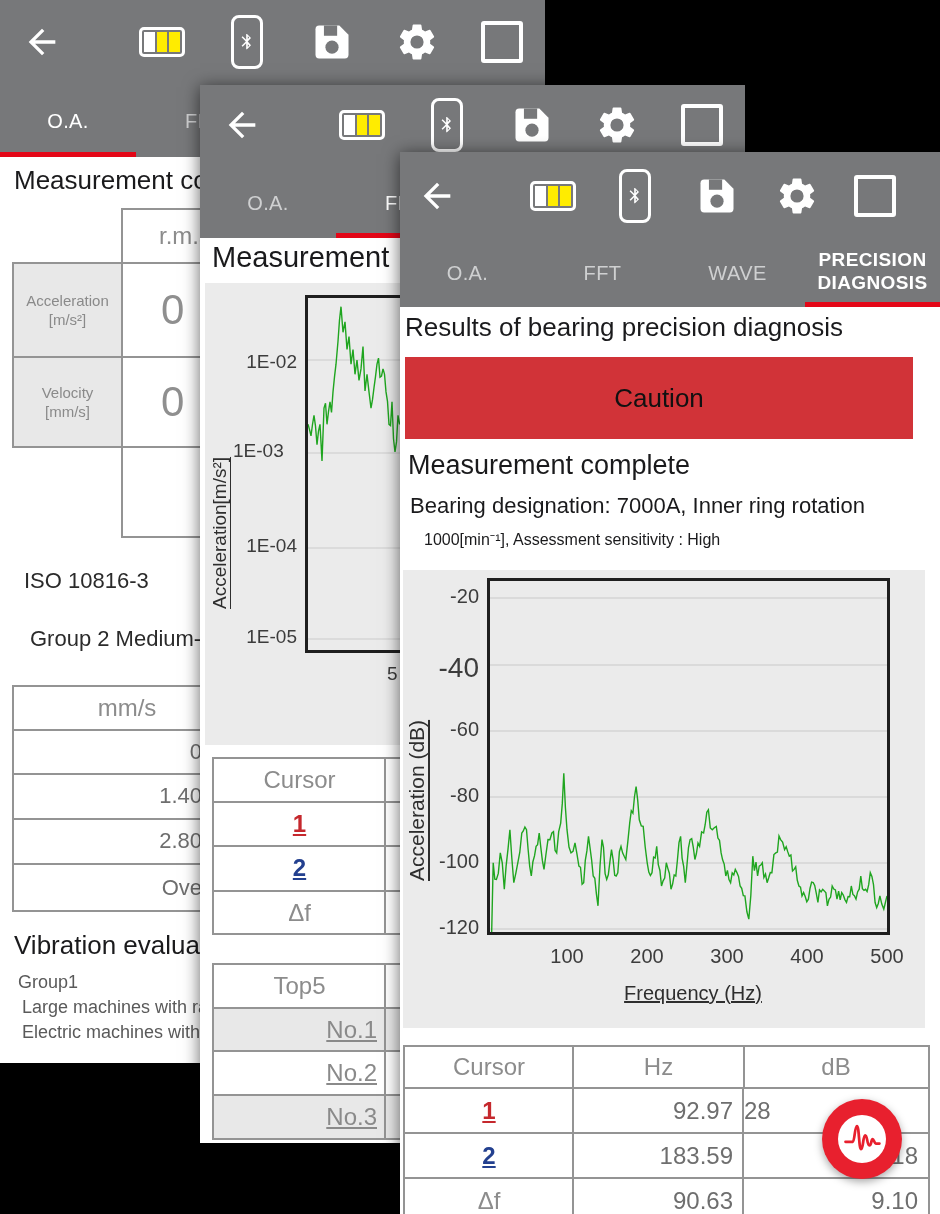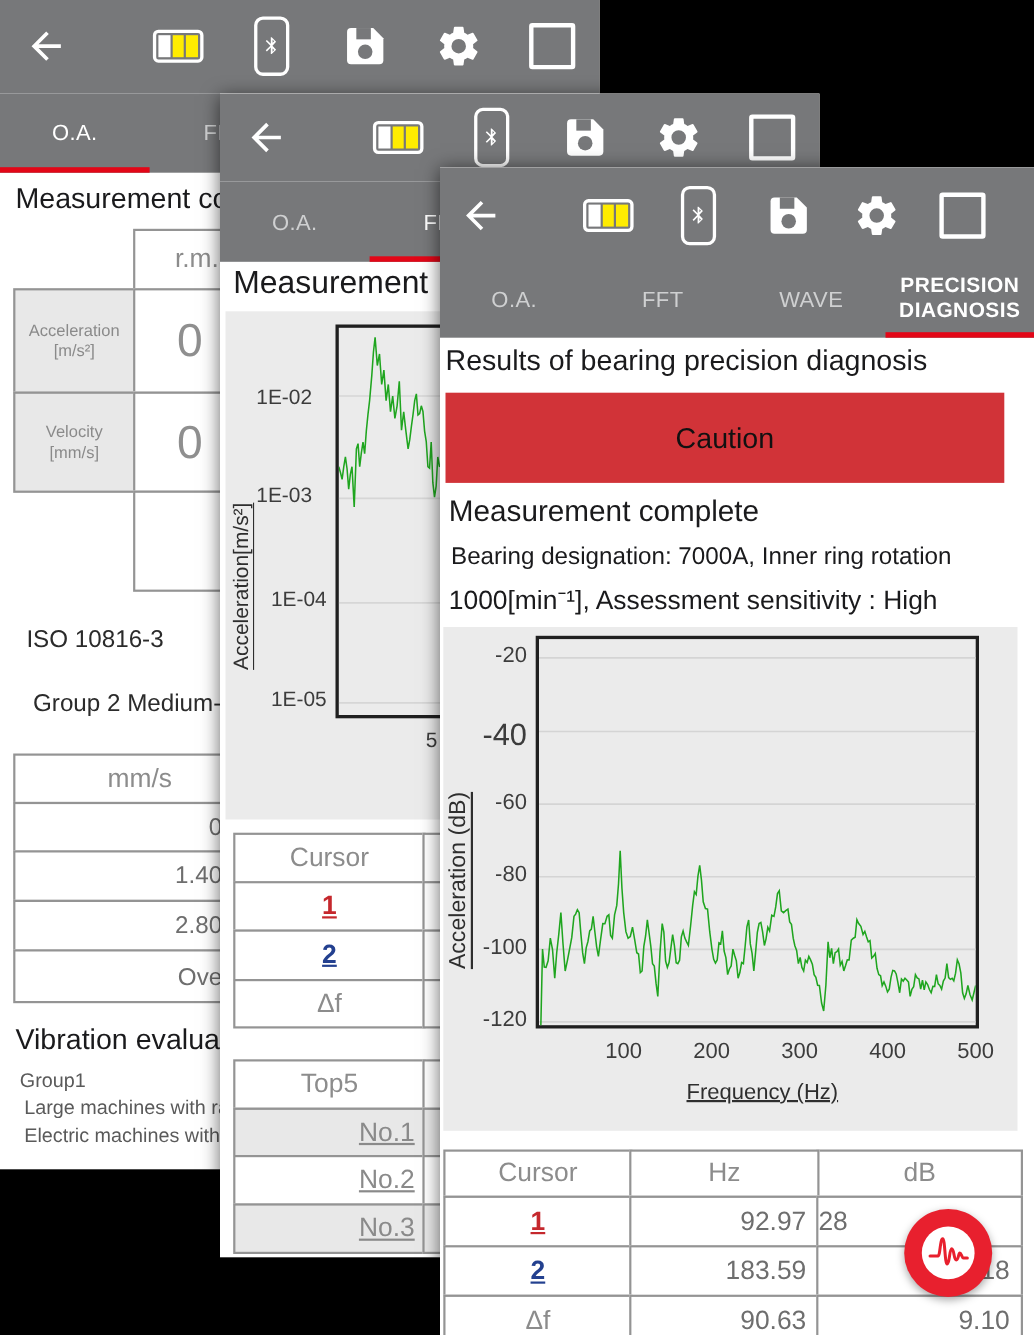--- a/index.html
+++ b/index.html
@@ -159,21 +159,21 @@
     </div>
     <div class="tabs">
       <div class="tab" style="left:0;top:27px;width:136px">O.A.</div>
       <div class="tab active" style="left:136px;top:27px;width:136px">FFT</div>
       <div class="ul" style="left:136px;top:68px;width:136px"></div>
     </div>
     <div class="hsec" style="left:12px;top:156px;font-size:29px">Measurement</div>
 
     <div class="panel" style="left:5px;top:198px;width:330px;height:462px">
       <div class="vlabel" style="left:4px;top:110px;height:280px;font-size:19px">Acceleration[m/s²]</div>
-      <div class="tick" style="left:28px;top:68px;width:64px;text-align:left;font-size:19px">1E-02</div>
+      <div class="tick" style="left:28px;top:68px;width:64px;text-align:right;font-size:19px">1E-02</div>
       <div class="tick" style="left:28px;top:157px;width:64px;text-align:left;font-size:19px">1E-03</div>
       <div class="tick" style="left:28px;top:252px;width:64px;text-align:right;font-size:19px">1E-04</div>
       <div class="tick" style="left:28px;top:343px;width:64px;text-align:right;font-size:19px">1E-05</div>
       <div class="plot" style="left:100px;top:12px;width:215px;height:358px">
         <svg id="plot2" width="209" height="352" style="display:block">
             <line x1="0" y1="62" x2="209" y2="62" stroke="#d6d6d6" stroke-width="1.5"></line>
             <line x1="0" y1="155" x2="209" y2="155" stroke="#d6d6d6" stroke-width="1.5"></line>
             <line x1="0" y1="250" x2="209" y2="250" stroke="#d6d6d6" stroke-width="1.5"></line>
             <line x1="0" y1="341" x2="209" y2="341" stroke="#d6d6d6" stroke-width="1.5"></line>
             <polyline points="0.0,126.3 1.5,131.6 3.0,137.8 4.5,126.5 6.0,117.4 7.5,128.1 9.0,146.7 10.5,133.2 12.0,126.3 14.0,162.9 16.0,110.1 17.5,105.3 19.0,126.3 20.5,113.7 22.0,103.9 23.5,114.4 25.0,93.9 26.5,78.9 28.0,66.2 30.0,43.2 31.5,22.0 33.0,8.7 35.0,34.3 37.0,23.8 39.0,51.5 41.0,38.5 43.0,66.2 45.0,51.5 47.0,76.3 49.0,62.0 51.0,82.4 53.0,70.9 55.0,48.6 57.0,93.0 59.0,76.3 61.0,93.9 63.0,110.1 64.5,101.7 66.0,89.7 67.5,78.7 69.0,66.2 70.5,60.1 72.0,79.2 73.5,78.0 75.0,70.9 76.5,76.1 78.0,93.9 79.5,103.4 81.0,126.3 82.5,127.6 84.0,103.9 85.5,140.8 87.0,154.0 88.5,143.9 90.0,117.4 91.5,125.7 93.0,126.3 94.5,132.9 96.0,130.5 97.3,126.1 98.7,141.4 100.0,126.3 101.7,122.7 103.3,123.5 105.0,129.3 106.7,113.6 108.3,115.1 110.0,126.3 111.5,116.7 113.1,133.7 114.6,122.7 116.2,136.7 117.7,144.3 119.2,119.4 120.8,111.0 122.3,136.4 123.8,142.2 125.4,120.6 126.9,135.5 128.5,128.2 130.0,130.5 131.6,127.5 133.2,117.4 134.7,143.0 136.3,116.8 137.9,117.6 139.5,133.4 141.1,146.4 142.6,144.3 144.2,116.0 145.8,128.4 147.4,127.1 148.9,136.3 150.5,127.6 152.1,118.8 153.7,142.3 155.3,121.7 156.8,143.5 158.4,128.6 160.0,126.3 161.6,121.7 163.2,109.2 164.9,130.0 166.5,128.9 168.1,133.4 169.7,145.0 171.3,120.1 172.9,132.0 174.6,119.8 176.2,137.0 177.8,128.0 179.4,136.0 181.0,118.1 182.6,143.5 184.3,145.4 185.9,126.9 187.5,127.5 189.1,146.2 190.7,137.5 192.4,137.6 194.0,117.3 195.6,120.8 197.2,129.3 198.8,137.7 200.4,119.3 202.1,131.9 203.7,137.8 205.3,142.8 206.9,135.6 208.5,154.5 210.1,122.8 211.8,144.4 213.4,140.8 215.0,137.8" fill="none" stroke="#1fa51f" stroke-width="1.4"></polyline>
@@ -247,21 +247,21 @@
       <div class="tab" style="left:135px;top:22px;width:135px">FFT</div>
       <div class="tab" style="left:270px;top:22px;width:135px">WAVE</div>
       <div class="tab active" style="left:405px;top:8px;width:135px;font-size:19px;font-weight:bold;line-height:23px">PRECISION DIAGNOSIS</div>
       <div class="ul" style="left:405px;top:62px;width:135px"></div>
     </div>
 
     <div class="hsec" style="left:5px;top:160px;font-size:26px">Results of bearing precision diagnosis</div>
     <div style="position:absolute;left:5px;top:205px;width:508px;height:82px;background:#d13338;display:flex;align-items:center;justify-content:center;font-size:26px;color:#111">Caution</div>
     <div class="hsec" style="left:8px;top:298px;font-size:27px">Measurement complete</div>
     <div class="hsec" style="left:10px;top:341px;font-size:22px">Bearing designation: 7000A, Inner ring rotation</div>
-    <div class="hsec" style="left:8px;top:376px;font-size:24px">1000[min⁻¹], Assessment sensitivity : High</div>
+    <div class="hsec" style="left:24px;top:376px;font-size:16px">1000[min⁻¹], Assessment sensitivity : High</div>
 
     <div class="panel" style="left:3px;top:418px;width:522px;height:458px">
       <div class="vlabel" style="left:2px;top:80px;height:300px;font-size:21px">Acceleration (dB)</div>
       <div class="tick" style="left:8px;top:15px;width:68px;text-align:right;font-size:20px">-20</div>
       <div class="tick" style="left:8px;top:82px;width:68px;text-align:right;font-size:28px">-40</div>
       <div class="tick" style="left:8px;top:148px;width:68px;text-align:right;font-size:20px">-60</div>
       <div class="tick" style="left:8px;top:214px;width:68px;text-align:right;font-size:20px">-80</div>
       <div class="tick" style="left:8px;top:280px;width:68px;text-align:right;font-size:20px">-100</div>
       <div class="tick" style="left:8px;top:346px;width:68px;text-align:right;font-size:20px">-120</div>
       <div class="plot" style="left:84px;top:8px;width:403px;height:357px">

